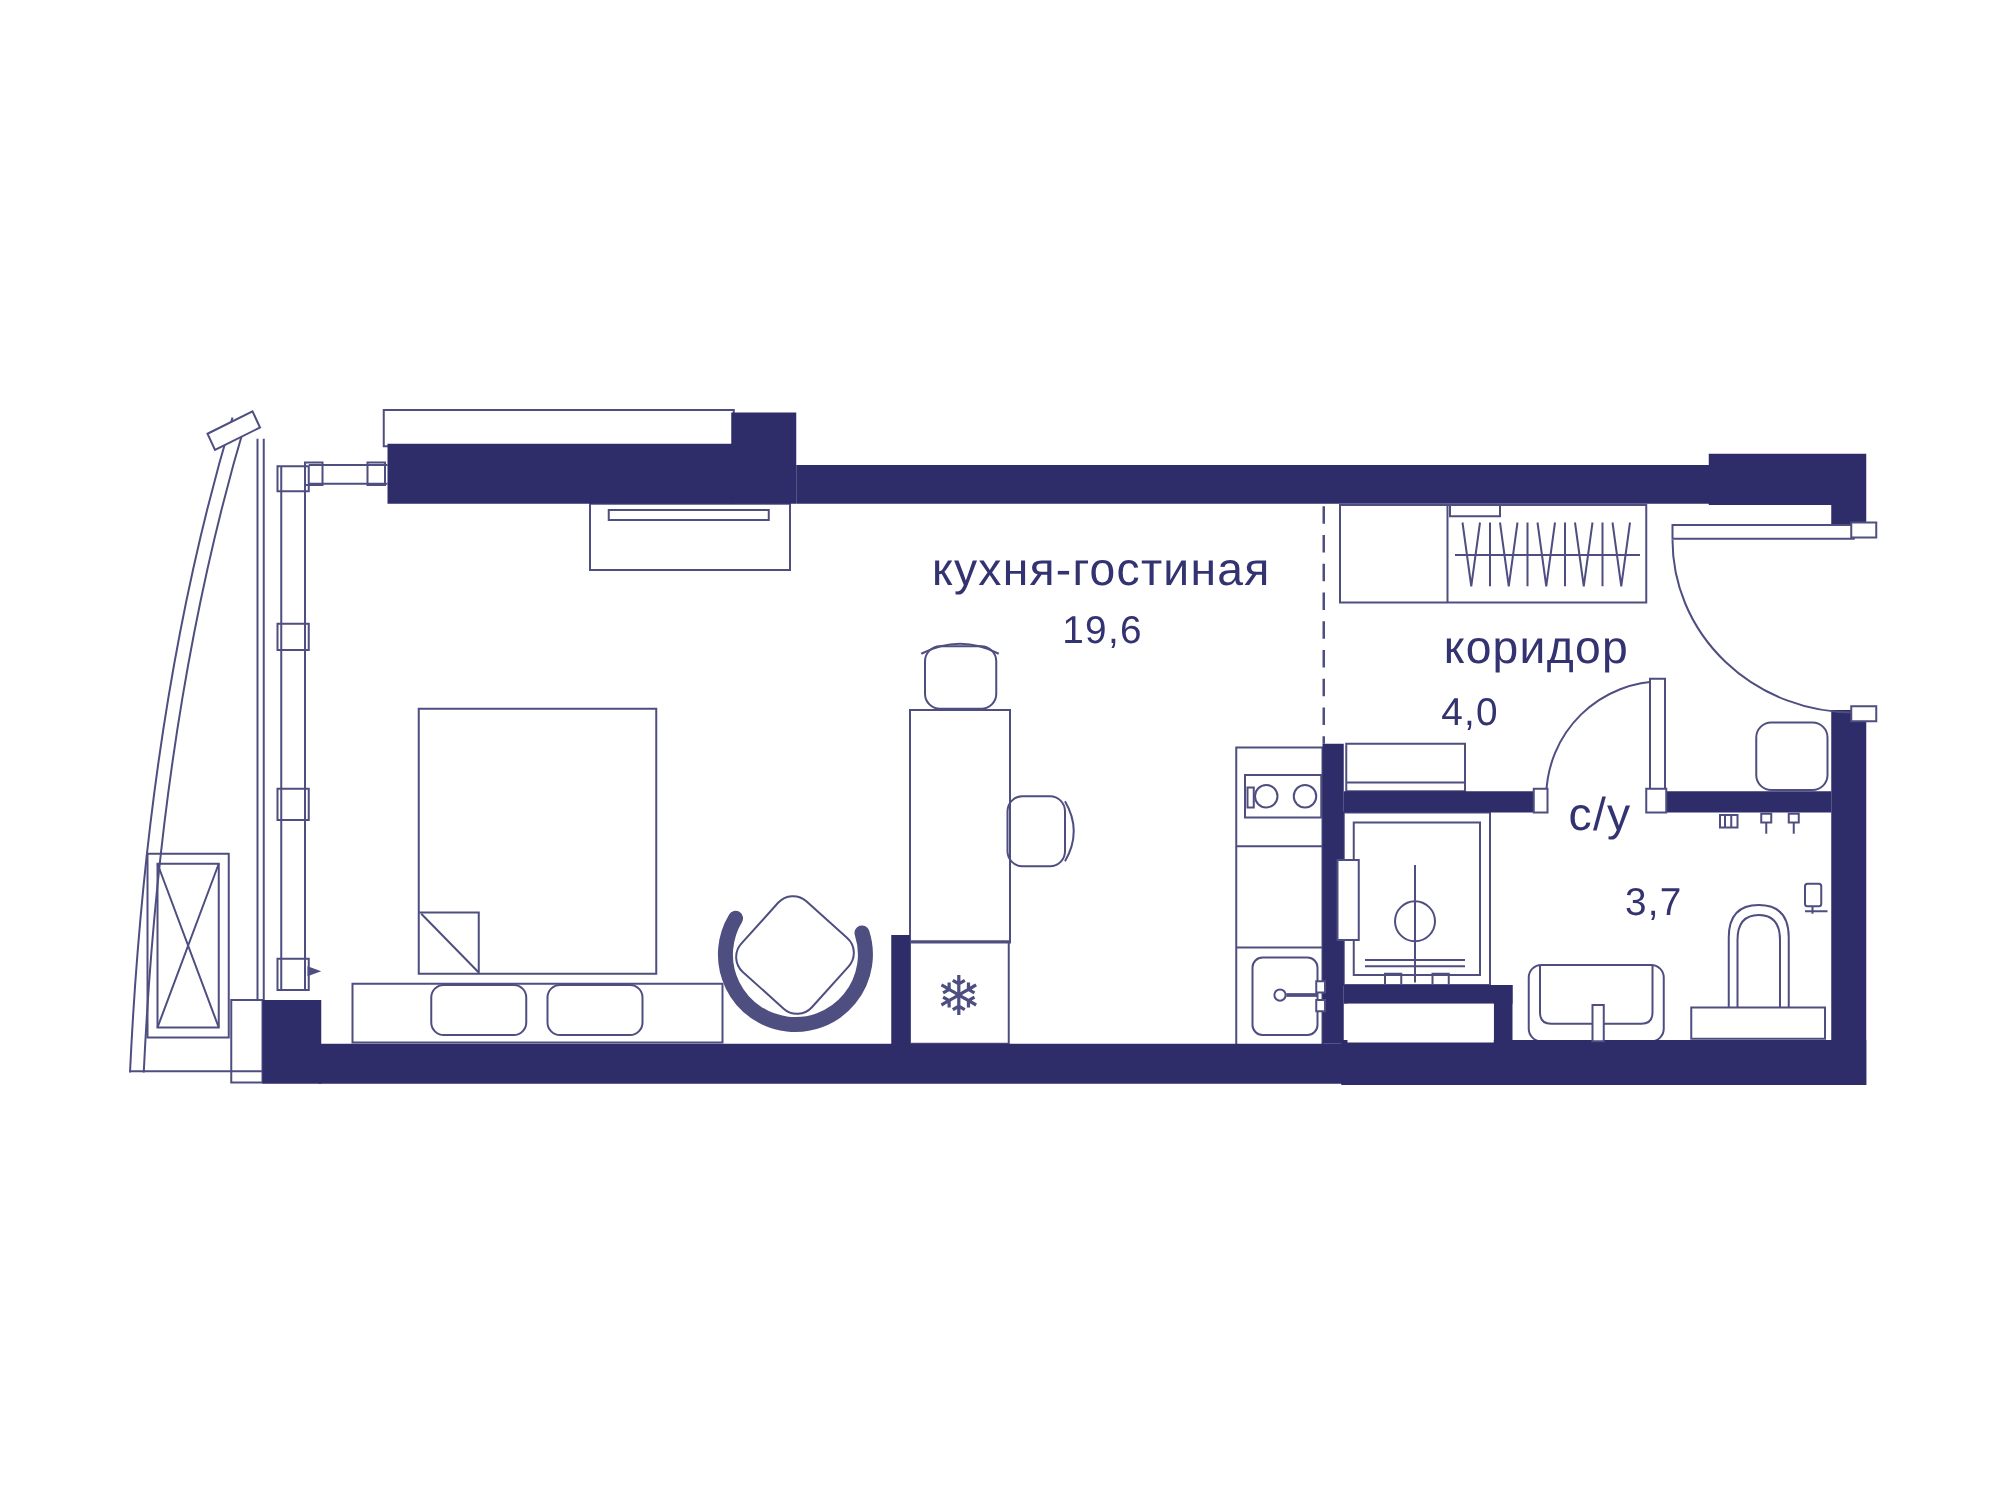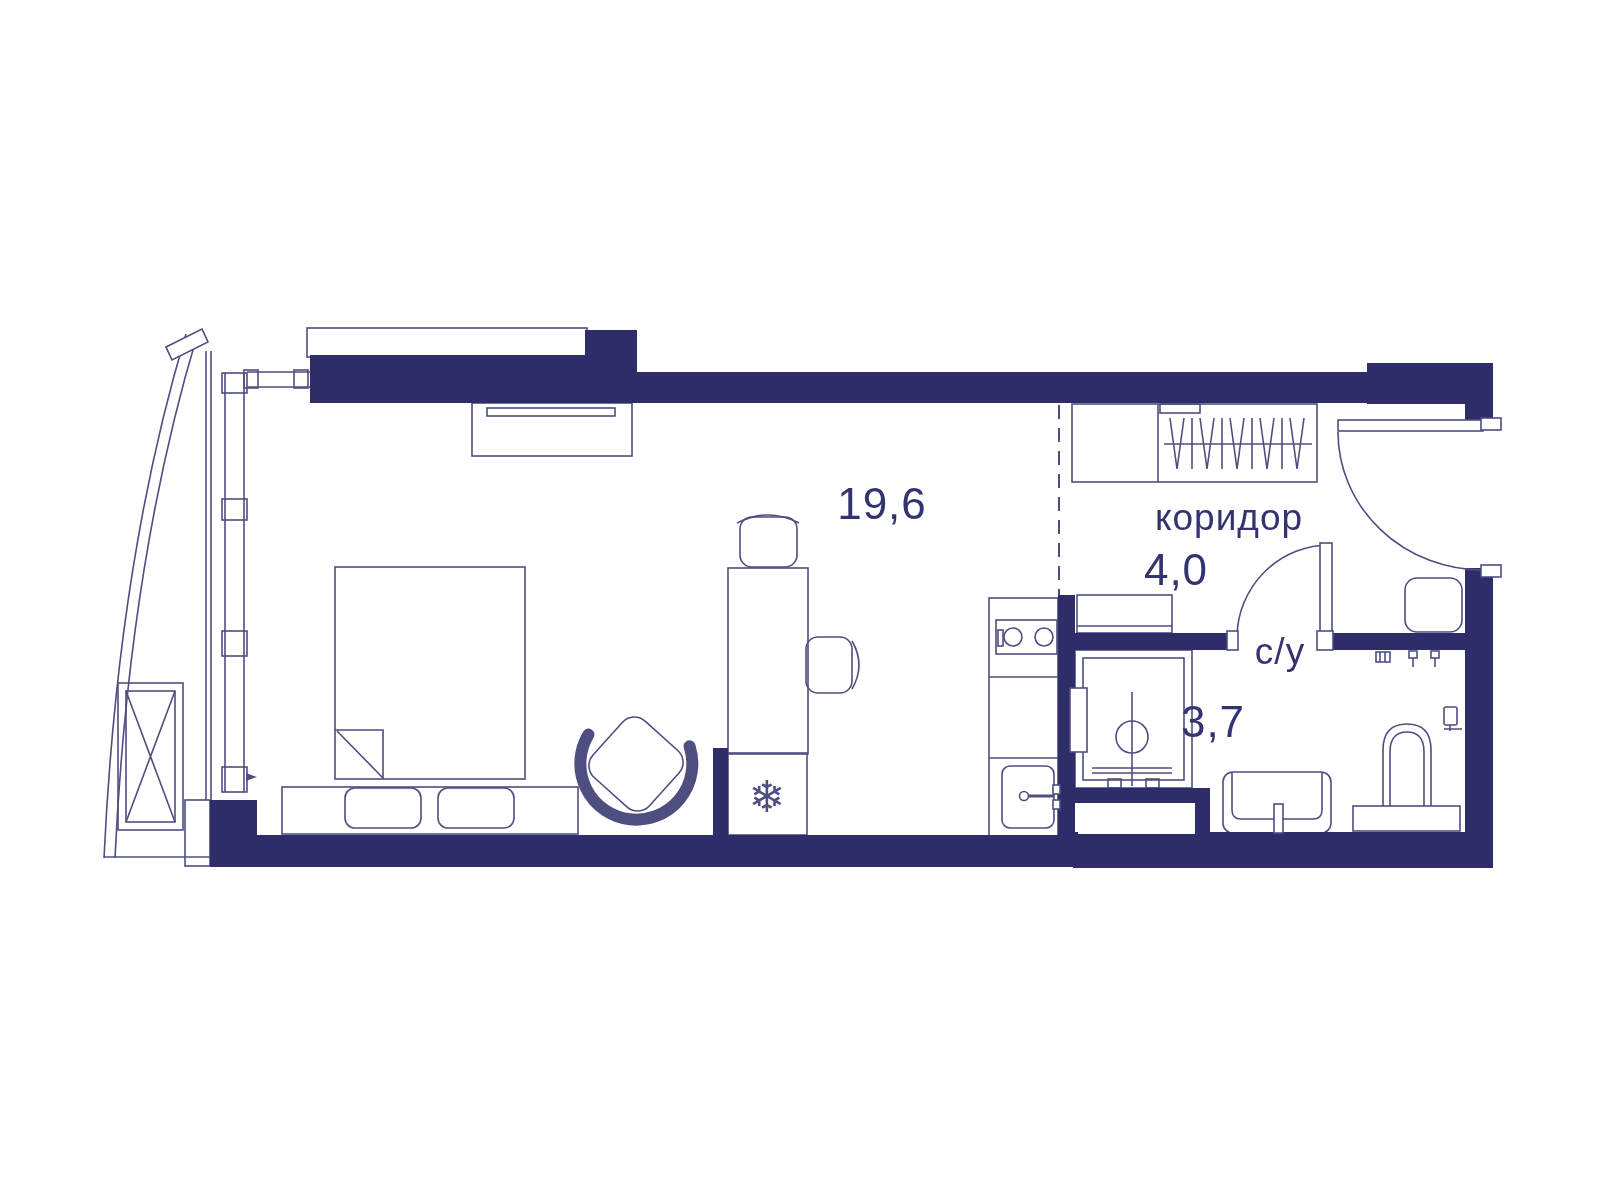--- a/index.html
+++ b/index.html
@@ -10,21 +10,21 @@
         font-family:"Liberation Sans", sans-serif;}
   .plan svg{position:absolute;left:0;top:0;}
   .ln{fill:none;stroke:var(--line);stroke-width:1.6;}
   .lnf{fill:#fff;stroke:var(--line);stroke-width:1.6;}
   .wl{fill:var(--wall);stroke:none;}
   .white{fill:#fff;stroke:none;}
   .dash{fill:none;stroke:var(--line);stroke-width:2;stroke-dasharray:14 9;}
   .thick{stroke-width:3;}
   .label{position:absolute;transform:translate(-50%,-50%);color:var(--text);white-space:nowrap;}
   .label.name{font-size:37px;letter-spacing:1px;}
-  .label.area{font-size:44px;letter-spacing:1px;}
+  .label.area{font-size:31px;letter-spacing:1px;}
   .snow{font-family:"DejaVu Sans", sans-serif;font-size:44px;fill:var(--line);}
 </style>
 </head>
 <body>
 
 <div class="plan">
 <svg width="1600" height="1200" viewBox="0 0 1600 1200">
 
   <g>
     <path class="ln" d="M186,334 Q118,560 104,858"></path>
@@ -182,18 +182,19 @@
   </g>
 
   <g>
     <path class="ln" d="M1237,636 A93,93 0 0 1 1330,545"></path>
     <rect class="lnf" x="1320" y="543" width="12" height="95"></rect>
     <rect class="lnf" x="1227" y="631" width="11" height="19"></rect>
     <rect class="lnf" x="1317" y="631" width="16" height="19"></rect>
   </g>
 </svg>
 
+  <div class="label name" style="left:881px;top:456px">кухня-гостиная</div>
   <div class="label area" style="left:882px;top:504px">19,6</div>
   <div class="label name" style="left:1229px;top:518px">коридор</div>
   <div class="label area" style="left:1176px;top:570px">4,0</div>
   <div class="label name" style="left:1280px;top:652px">с/у</div>
-  <div class="label area" style="left:1213px;top:722px">3,7</div>
+  <div class="label area" style="left:1323px;top:722px">3,7</div>
 </div>
 
 </body></html>

